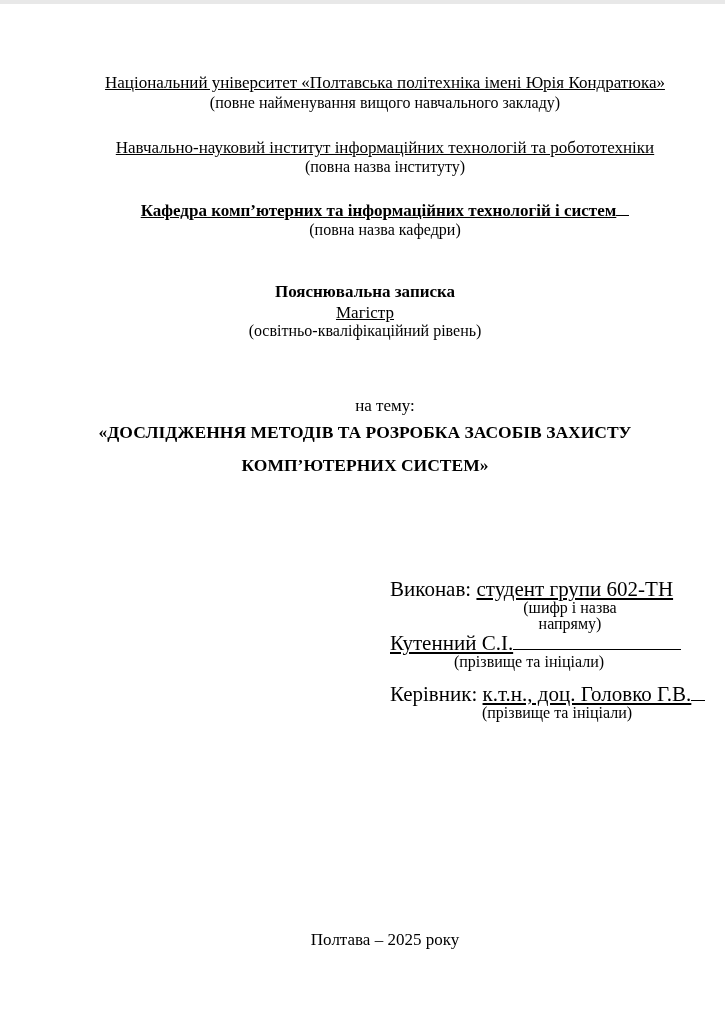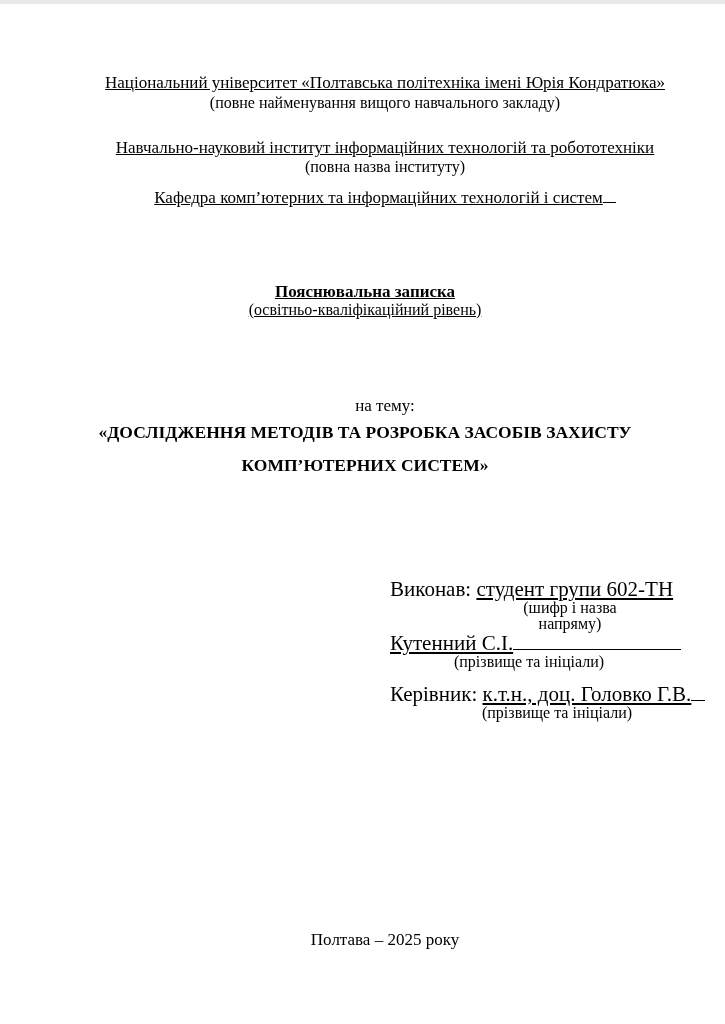--- a/index.html
+++ b/index.html
@@ -41,26 +41,30 @@
   <div class="abs cb-head t" style="top:68px;">
     <span class="u">Національний університет «Полтавська політехніка імені Юрія Кондратюка»</span>
   </div>
   <div class="abs cb-head hint" style="top:91px;">(повне найменування вищого навчального закладу)</div>
 
   <div class="abs cb-head t" style="top:133px;">
     <span class="u">Навчально-науковий інститут інформаційних технологій та робототехніки</span>
   </div>
   <div class="abs cb-head hint" style="top:155px;">(повна назва інституту)</div>
 
-  <div class="abs cb-head t" style="top:183px;">
+  <div class="abs cb-head t" style="top:196px;font-weight:bold;">
     <span class="u">Кафедра комп’ютерних та інформаційних технологій і систем</span><span class="blank" style="width:13px;"></span>
   </div>
+  <div class="abs cb-head hint" style="top:218px;">(повна назва кафедри)</div>
 
-  <div class="abs cb-mid" style="top:277px;text-decoration:underline;">
+  <div class="abs cb-mid" style="top:277px;">
     <div class="mid-line">Пояснювальна записка</div>
+    <div class="t" style="line-height:21px;">
+      <span class="u">Магістр</span>
+    </div>
     <div class="hint">(освітньо-кваліфікаційний рівень)</div>
   </div>
 
   <div class="abs cb-head t" style="top:391px;">на тему:</div>
 
   <div class="abs cb-mid" style="top:412px;">
     <div class="title-line">«ДОСЛІДЖЕННЯ МЕТОДІВ ТА РОЗРОБКА ЗАСОБІВ ЗАХИСТУ</div>
     <div class="title-line">КОМП’ЮТЕРНИХ СИСТЕМ»</div>
   </div>
 

